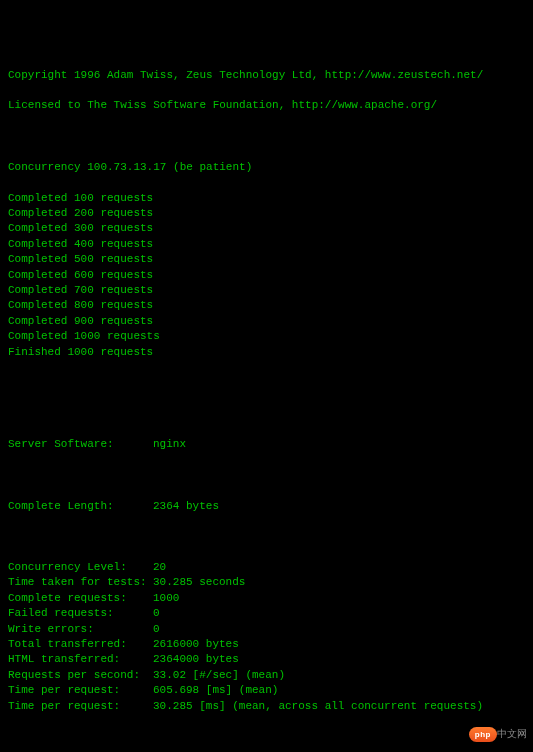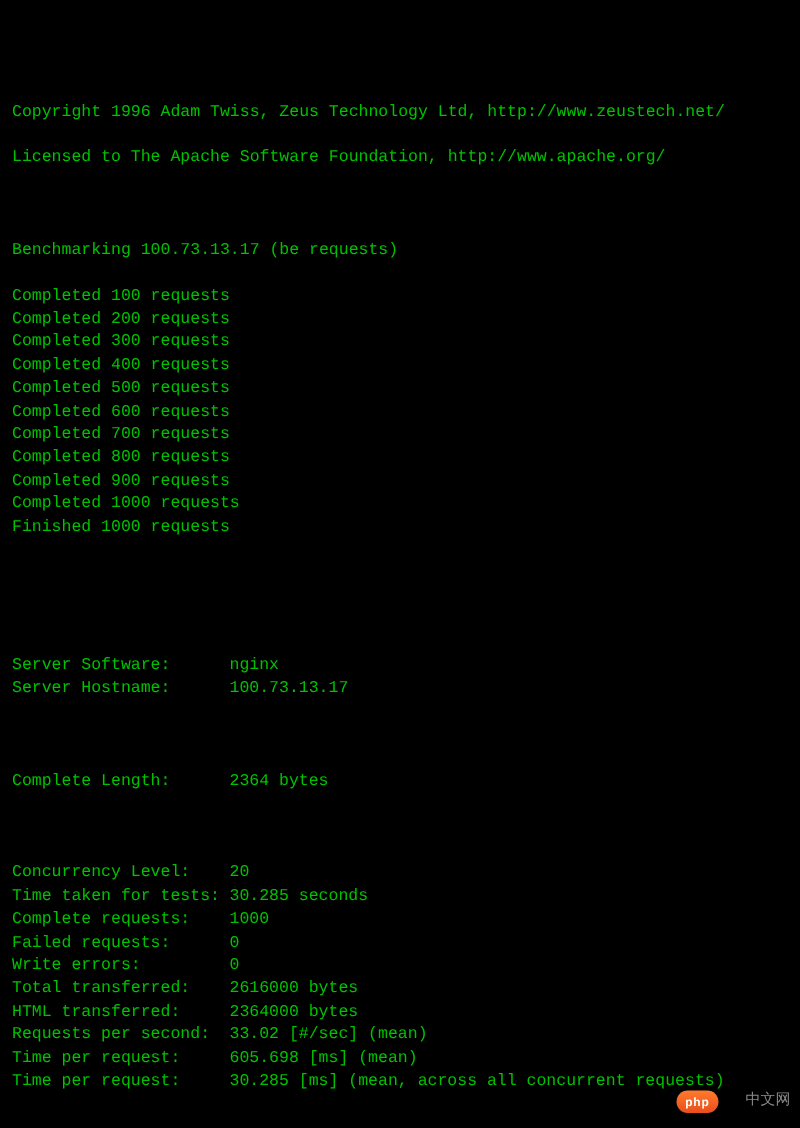--- a/index.html
+++ b/index.html
@@ -19,21 +19,21 @@
   .line { display: block; }
   .info-row { display: flex; }
   .info-label { width: 145px; flex-shrink: 0; }
   .info-value { }
   .blank { height: 15.4px; }
   .watermark {
     position: absolute;
     right: 6px;
     bottom: 10px;
     display: flex;
-    gap: 18px;
+    gap: 0;
   }
   .watermark-badge {
     background: linear-gradient(#ff7a2e,#e94e1b);
     color: #fff;
     font-family: Arial, sans-serif;
     font-size: 8px;
     font-weight: bold;
     padding: 2px 6px;
     border-radius: 8px;
     letter-spacing: 0.5px;
@@ -45,27 +45,27 @@
     font-size: 10px;
     white-space: nowrap;
   }
 </style>
 </head>
 <body>
 
 
 
 <span class="line">Copyright 1996 Adam Twiss, Zeus Technology Ltd, http://www.zeustech.net/</span>
-<span class="line">Licensed to The Apache Software Foundation, http://www.apache.org/</span>
+<span class="line">Licensed to The Twiss Software Foundation, http://www.apache.org/</span>
 <div class="blank"></div>
-<span class="line">Benchmarking 100.73.13.17 (be requests)</span>
+<span class="line">Concurrency 100.73.13.17 (be patient)</span>
 <div id="progress"><span class="line">Completed 100 requests</span><span class="line">Completed 200 requests</span><span class="line">Completed 300 requests</span><span class="line">Completed 400 requests</span><span class="line">Completed 500 requests</span><span class="line">Completed 600 requests</span><span class="line">Completed 700 requests</span><span class="line">Completed 800 requests</span><span class="line">Completed 900 requests</span><span class="line">Completed 1000 requests</span><span class="line">Finished 1000 requests</span></div>
 <div class="blank"></div>
 <div class="blank"></div>
-<div id="server"><div class="info-row"><span class="info-label">Server Software:</span><span class="info-value">nginx</span></div><div class="info-row"><span class="info-label">Server Hostname:</span><span class="info-value">100.73.13.17</span></div></div>
+<div id="server"><div class="info-row"><span class="info-label">Server Software:</span><span class="info-value">nginx</span></div></div>
 <div class="blank"></div>
 <div id="document"><div class="info-row"><span class="info-label">Complete Length:</span><span class="info-value">2364 bytes</span></div></div>
 <div class="blank"></div>
 <div id="results"><div class="info-row"><span class="info-label">Concurrency Level:</span><span class="info-value">20</span></div><div class="info-row"><span class="info-label">Time taken for tests:</span><span class="info-value">30.285 seconds</span></div><div class="info-row"><span class="info-label">Complete requests:</span><span class="info-value">1000</span></div><div class="info-row"><span class="info-label">Failed requests:</span><span class="info-value">0</span></div><div class="info-row"><span class="info-label">Write errors:</span><span class="info-value">0</span></div><div class="info-row"><span class="info-label">Total transferred:</span><span class="info-value">2616000 bytes</span></div><div class="info-row"><span class="info-label">HTML transferred:</span><span class="info-value">2364000 bytes</span></div><div class="info-row"><span class="info-label">Requests per second:</span><span class="info-value">33.02 [#/sec] (mean)</span></div><div class="info-row"><span class="info-label">Time per request:</span><span class="info-value">605.698 [ms] (mean)</span></div><div class="info-row"><span class="info-label">Time per request:</span><span class="info-value">30.285 [ms] (mean, across all concurrent requests)</span></div></div>
 
 
 
 
 
 

